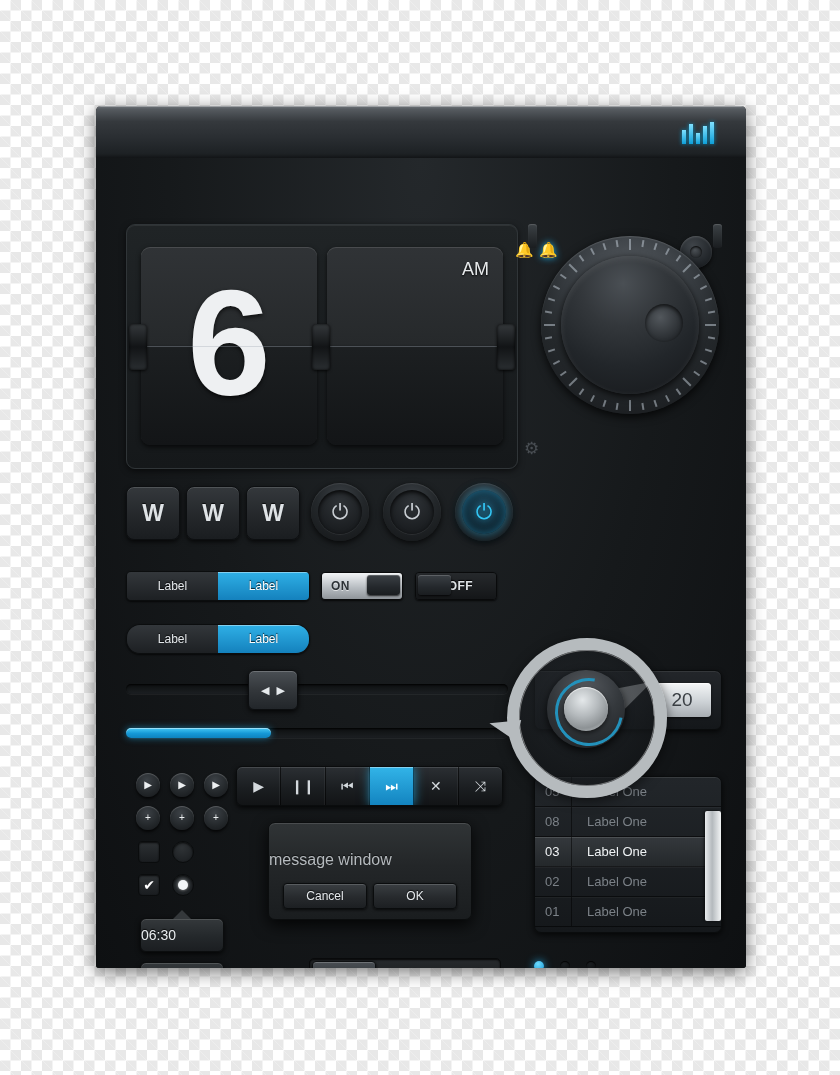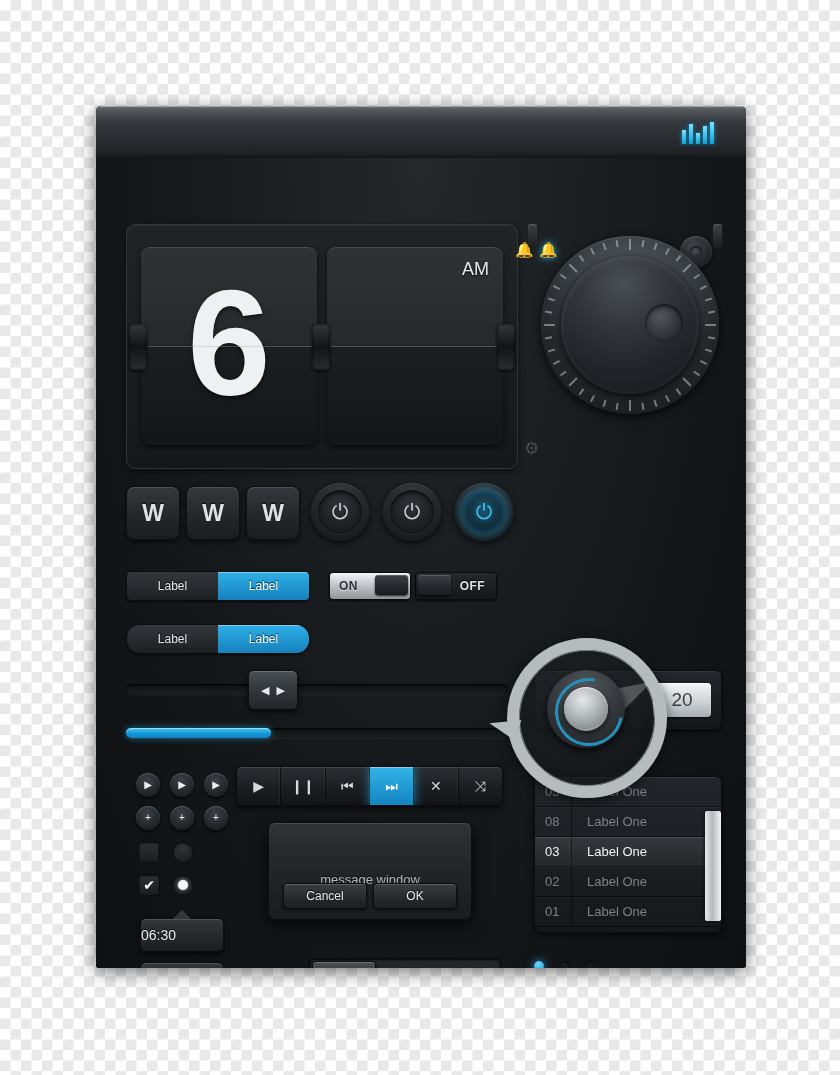--- a/index.html
+++ b/index.html
@@ -202,27 +202,27 @@
     box-shadow: 0 1px 2px rgba(0,0,0,.75), inset 0 1px 1px rgba(0,0,0,.6);
     overflow: hidden;
   }
   .sw .track { position: absolute; inset: 0; }
   .sw .lab { position: absolute; top: 0; line-height: 26px; font-size: 12px; font-weight: bold; letter-spacing: .4px; }
   .sw .knob {
     position: absolute; top: 2px; width: 33px; height: 20px; border-radius: 3px;
     background: linear-gradient(to bottom, #3b4045, #24282c 60%, #1a1d20);
     box-shadow: inset 0 1px 0 rgba(255,255,255,.18), 0 1px 2px rgba(0,0,0,.8);
   }
-  #sw-on { left: 225px; top: 414px; margin-left: 8px; }
+  #sw-on { left: 225px; top: 414px; }
   #sw-on .track { background: linear-gradient(to bottom, #f2f4f6, #b9bec3 55%, #90959a); }
   #sw-on .lab { left: 9px; color: #2c3135; text-shadow: 0 1px 0 rgba(255,255,255,.6); }
   #sw-on .knob { right: 2px; }
   #sw-off { left: 319px; top: 414px; }
   #sw-off .track { background: linear-gradient(to bottom, #26292c, #141618); }
-  #sw-off .lab { right: 11px; color: #dfe3e6; text-shadow: 0 -1px 1px #000; margin-left: 28px; }
+  #sw-off .lab { right: 23px; color: #dfe3e6; text-shadow: 0 -1px 1px #000; margin-left: 28px; }
   #sw-off .knob { left: 2px; }
 
   
   #search-wrap { position: absolute; left: 224px; top: 463px; width: 190px; height: 32px; }
   #search-input {
     position: absolute; left: 0; top: 4px; width: 176px; height: 24px;
     border: 1px solid #0b0d0e; border-radius: 13px;
     background: linear-gradient(to bottom, #fbfcfc, #c9ced2 50%, #9ea3a8);
     box-shadow: inset 0 1px 2px rgba(0,0,0,.3), 0 1px 1px rgba(255,255,255,.08);
     font-family: "Liberation Sans", sans-serif;
@@ -317,22 +317,22 @@
     background: linear-gradient(to bottom, #303436, #232628 45%, #1a1d1f);
     border: 1px solid #0b0d0e;
     box-shadow: 0 5px 16px rgba(0,0,0,.85), inset 0 1px 0 rgba(255,255,255,.12);
   }
   #dialog-title {
     position: absolute; left: 0; right: 0; top: 8px; text-align: center;
     font-size: 20px; font-weight: bold; color: #f4f6f8; letter-spacing: .4px;
     text-shadow: 0 -1px 1px rgba(0,0,0,.85);
   }
   #dialog-sub {
-    position: absolute; left: 0; right: 0; top: 49px; text-align: center;
-    font-size: 13px; color: #b5babe; text-shadow: 0 -1px 1px rgba(0,0,0,.7);
+    position: absolute; left: 0; right: 0; top: 28px; text-align: left;
+    font-size: 16px; color: #b5babe; text-shadow: 0 -1px 1px rgba(0,0,0,.7);
   }
   .dlg-btn {
     position: absolute; top: 60px; width: 82px; height: 24px;
     border-radius: 4px;
     background: linear-gradient(to bottom, #3a3e42, #272a2d 55%, #1c1f22);
     border: 1px solid #0a0c0d;
     box-shadow: inset 0 1px 0 rgba(255,255,255,.16), 0 1px 3px rgba(0,0,0,.75);
     color: #e6eaed; font-size: 12px; line-height: 24px; text-align: center;
     text-shadow: 0 -1px 1px rgba(0,0,0,.8);
   }

